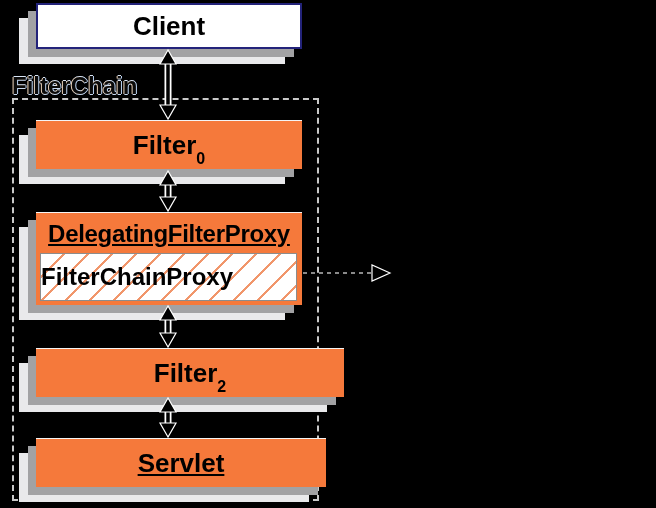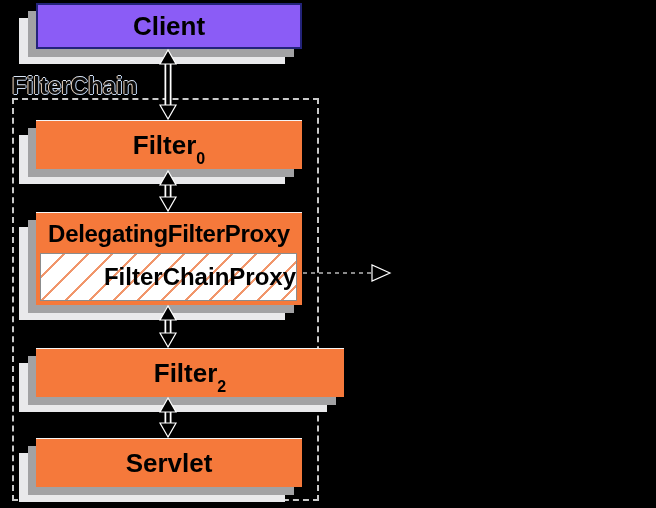--- a/index.html
+++ b/index.html
@@ -7,50 +7,50 @@
     position:relative;width:656px;height:508px;background:#000000;overflow:hidden;
     font-family:"Liberation Sans", sans-serif;color:#000;
   }
   .box{
     position:absolute;box-sizing:border-box;display:flex;align-items:center;justify-content:center;
     font-weight:bold;font-size:26px;color:#000;
     box-shadow:-8px 8px 0 #a2a2a4, -17px 15px 0 #e9e9eb;
   }
   .client{
     left:36px;top:3px;width:266px;height:46px;
-    background:#8b5cf6;border:2px solid #23237a;
+    background:#ffffff;border:2px solid #23237a;
   }
   .group-label{
     position:absolute;left:4px;top:72px;font-weight:bold;font-size:24px;color:#0a0a0a;
     text-shadow:-1px 0 0 #e8d0b8, 1px 0 0 #b9d0ee, 0 -1px 0 #d8e4f4, 0 1px 0 #c7d8ef;
     letter-spacing:0px;
     padding-left:8px;
   }
   .group{
     position:absolute;box-sizing:border-box;left:12px;top:98px;width:307px;height:403px;
     border:2px dashed #c9c9c9;background:transparent;
   }
   .orange{background:#f5793b;border-top:1px solid #f4f4f4;}
   .filter0{left:36px;top:120px;width:266px;height:49px;}
   .dfp{
     left:36px;top:212px;width:266px;height:93px;
     flex-direction:column;justify-content:flex-start;
   }
   .dfp-title{
-    height:40px;line-height:41px;font-size:24px;font-weight:bold;letter-spacing:-0.3px;
+    height:40px;line-height:41px;font-size:24px;font-weight:bold;letter-spacing:-0.3px;text-decoration:underline;
   }
   .fcp{
     position:absolute;box-sizing:border-box;left:4px;top:40px;width:257px;height:48px;
     background:repeating-linear-gradient(135deg,#ffffff 0px,#ffffff 15px,#f1966b 15px,#f1966b 17px);
     border:1px solid #8c8c8c;
-    display:flex;align-items:center;justify-content:flex-end;
+    display:flex;align-items:center;justify-content:flex-start;
     font-size:24px;font-weight:bold;
   }
   .filter2{left:36px;top:348px;width:308px;height:49px;justify-content:center;}
-  .servlet{left:36px;top:438px;width:266px;height:49px;}
+  .servlet{left:36px;top:438px;width:290px;height:49px;text-decoration:underline;}
   .sfc{
     left:392px;top:250px;width:260px;height:47px;
     background:#c6c1b8;border:2px solid #23237a;font-size:24px;
   }
   sub.idx{font-size:16px;font-weight:bold;position:relative;bottom:-4px;line-height:0;}
   svg.overlay{position:absolute;left:0;top:0;pointer-events:none;}
   .ah{fill:#000;stroke:#fff;stroke-width:1.2;}
   .shaft-w{stroke:#fff;stroke-width:7;}
   .shaft-b{stroke:#000;stroke-width:3.5;}
 </style>

